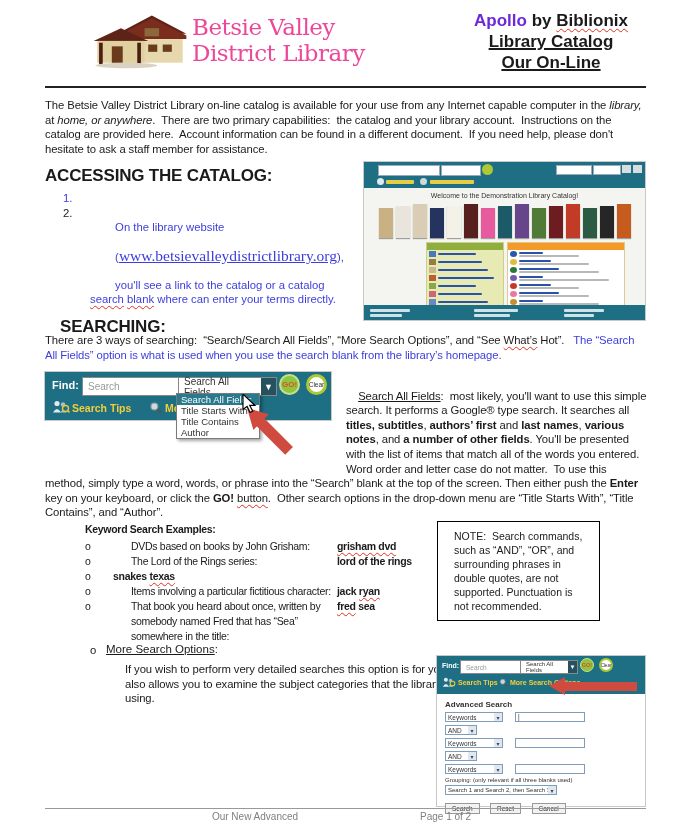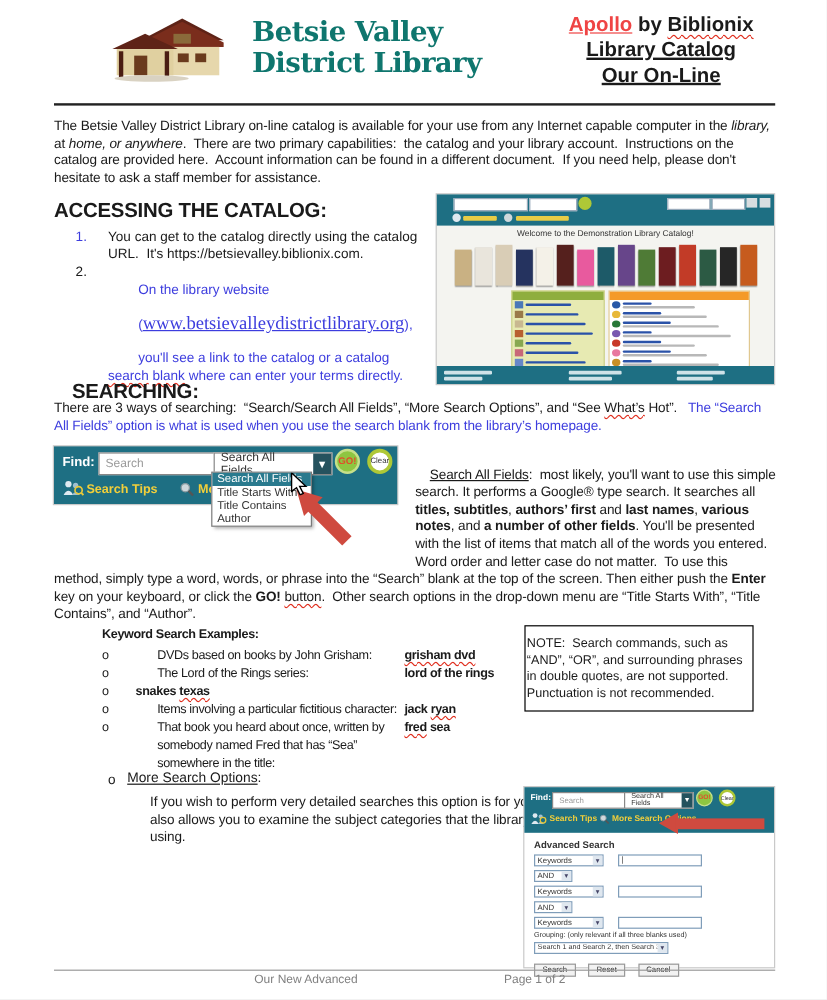--- a/index.html
+++ b/index.html
@@ -2,24 +2,24 @@
 <html><head>
 <meta charset="utf-8">
 <style>
   html,body{margin:0;padding:0;background:#e9e9e9;}
   .page{position:relative;width:689px;height:833px;background:#ffffff;margin:0 auto;
         font-family:"Liberation Sans",sans-serif;color:#1a1a1a;overflow:hidden;}
   .abs{position:absolute;}
 
   
   .logo-wrap{left:90px;top:5px;width:340px;height:70px;display:flex;align-items:center;}
-  .logo-text{font-family:"DejaVu Serif",serif;font-weight:bold;font-size:23px;line-height:26px;
-             color:#0f766e;margin-left:20px;letter-spacing:-0.5px;}
+  .logo-text{font-family:"DejaVu Serif",serif;font-weight:normal;font-size:23px;line-height:26px;
+             color:#ec4899;margin-left:2px;letter-spacing:-0.5px;}
   .hdr-right{left:446px;top:10px;width:210px;text-align:center;font-weight:bold;font-size:17px;line-height:21px;}
-  .apollo{color:#ef4444;text-decoration:underline;}
+  .apollo{color:#6d28d9;}
   .wavy{text-decoration:underline;text-decoration-style:wavy;text-decoration-color:#e03020;
         text-decoration-thickness:1px;text-underline-offset:2px;}
   .solid-u{text-decoration:underline;text-decoration-thickness:1.5px;}
   .rule{left:45px;top:86px;width:601px;border-top:2px solid #222;height:0;}
 
   
   .para{font-size:11.3px;line-height:14.6px;letter-spacing:-0.1px;white-space:pre-wrap;}
   .intro{left:45px;top:98px;width:603px;}
   .h1{font-size:17px;font-weight:bold;letter-spacing:-0.2px;}
   .accessing-h{left:45px;top:166px;}
@@ -89,21 +89,21 @@
   .saf-spacer{float:left;width:301px;height:84px;}
   .u{text-decoration:underline;}
 
   
   .examples{left:85px;top:522px;width:366px;font-size:10.5px;line-height:15px;letter-spacing:-0.3px;}
   .ex-title{font-weight:bold;margin-bottom:2px;}
   .ex-row{display:grid;grid-template-columns:28px 224px auto;}
   .ex-left{white-space:nowrap;padding-left:18px;}
   .ex-row.wrap .ex-left{white-space:normal;}
   .ex-right{font-weight:bold;white-space:nowrap;}
-  .note-box{left:437px;top:521px;width:191px;border:1px solid #000;padding:7px 1px;
+  .note-box{left:437px;top:521px;width:163px;border:1px solid #000;padding:7px 16px;
             font-size:10.5px;line-height:14px;box-sizing:border-box;white-space:pre-wrap;}
 
   
   .mso-bullet{left:90px;top:644px;font-size:11.3px;}
   .mso-label{left:106px;top:643px;font-size:11.5px;}
   .mso-para{left:125px;top:662px;width:338px;}
 
   
   .shot3{left:437px;top:656px;width:208px;height:150px;background:#fff;}
   .shot3-head{left:0;top:0;width:208px;height:38px;}
@@ -155,21 +155,20 @@
 
   <div class="abs rule"></div>
 
   <div class="abs para intro"><span>The Betsie Valley District Library on-line catalog is available for your use from any Internet capable computer in the </span><i>library,</i><span> at </span><i>home, or anywhere</i><span>.  There are two primary capabilities:  the catalog and your library account.  Instructions on the catalog are provided here.  Account information can be found in a different document.  If you need help, please don't hesitate to ask a staff member for assistance.</span></div>
 
   <div class="abs h1 accessing-h">ACCESSING THE CATALOG:</div>
 
   <div class="abs num-list">
     <div class="num-row">
       <div class="num-col blue">1.</div>
-      <div class="li-text">You can get to the catalog directly using the catalog URL.  It's https://betsievalley.biblionix.com.</div>
     </div>
     <div class="num-row">
       <div class="num-col">2.</div>
       <div class="li-text blue">
         <span>On the library website</span><br>
         <span>(</span><span class="url-serif">www.betsievalleydistrictlibrary.org</span><span>),</span><br>
         <span>you'll see a link to the catalog or a catalog </span><span class="wavy">search</span><span> </span><span class="wavy">blank</span><span> where can enter your terms directly.</span>
       </div>
     </div>
   </div>

